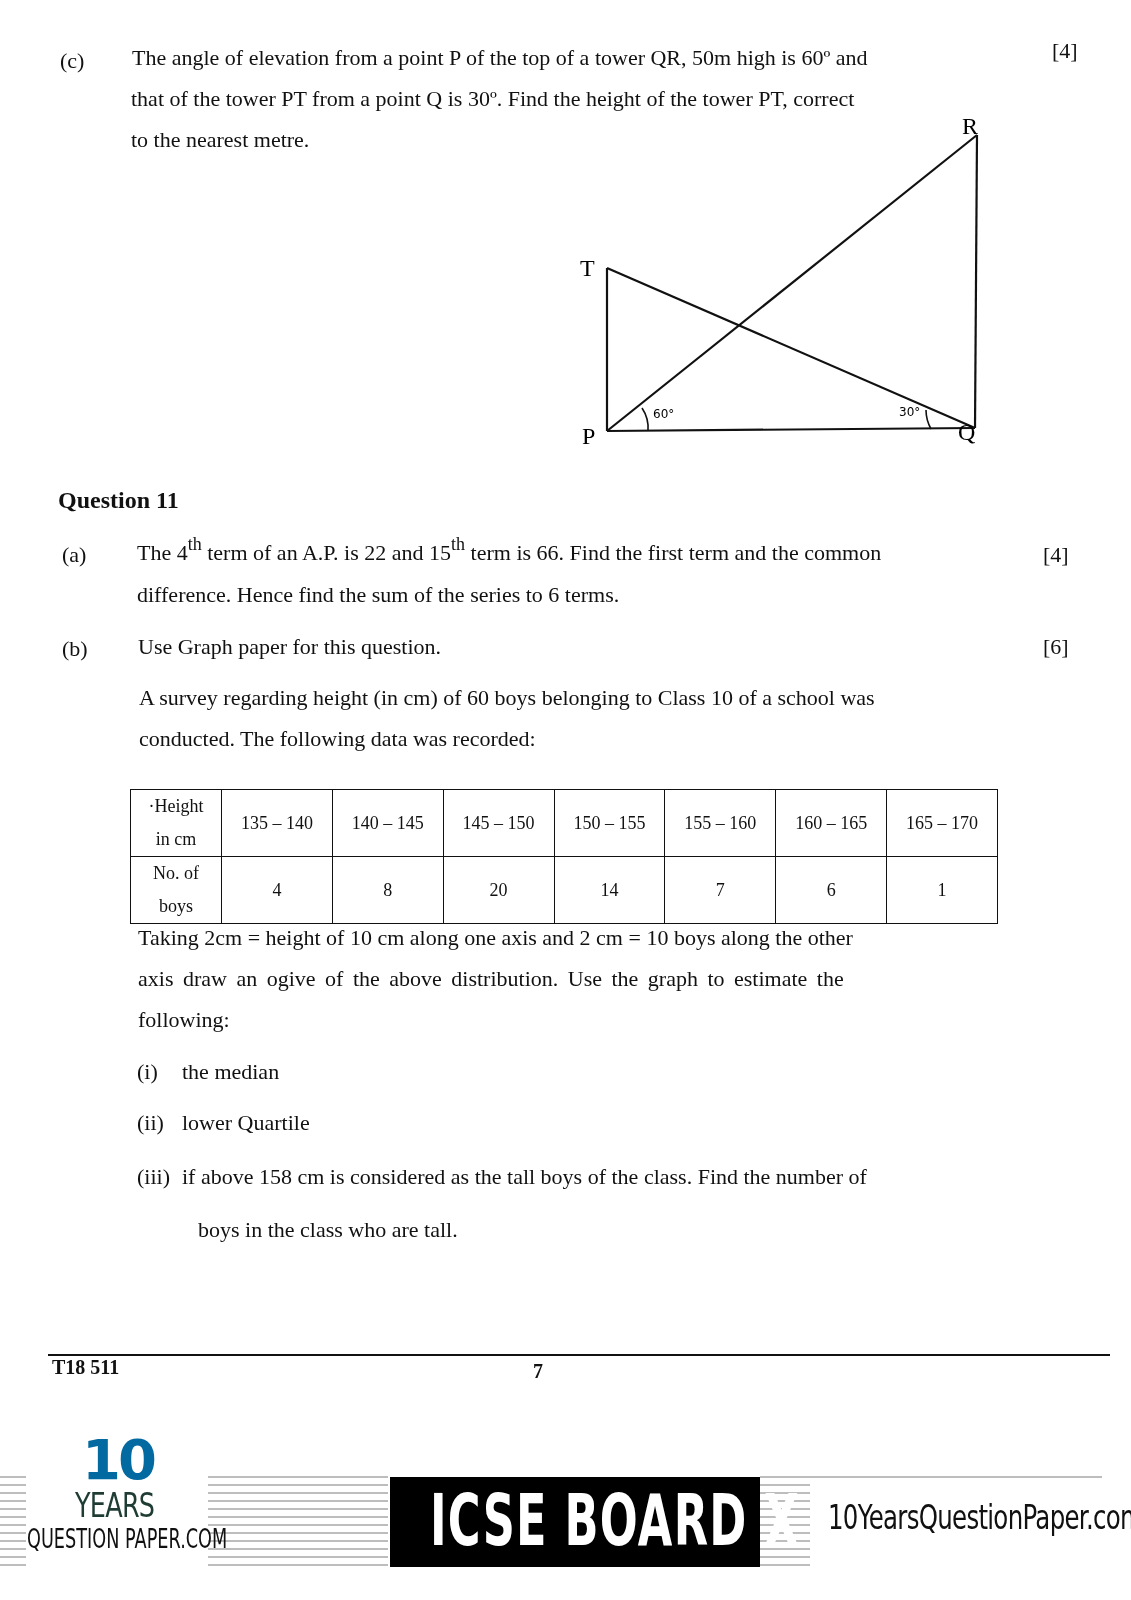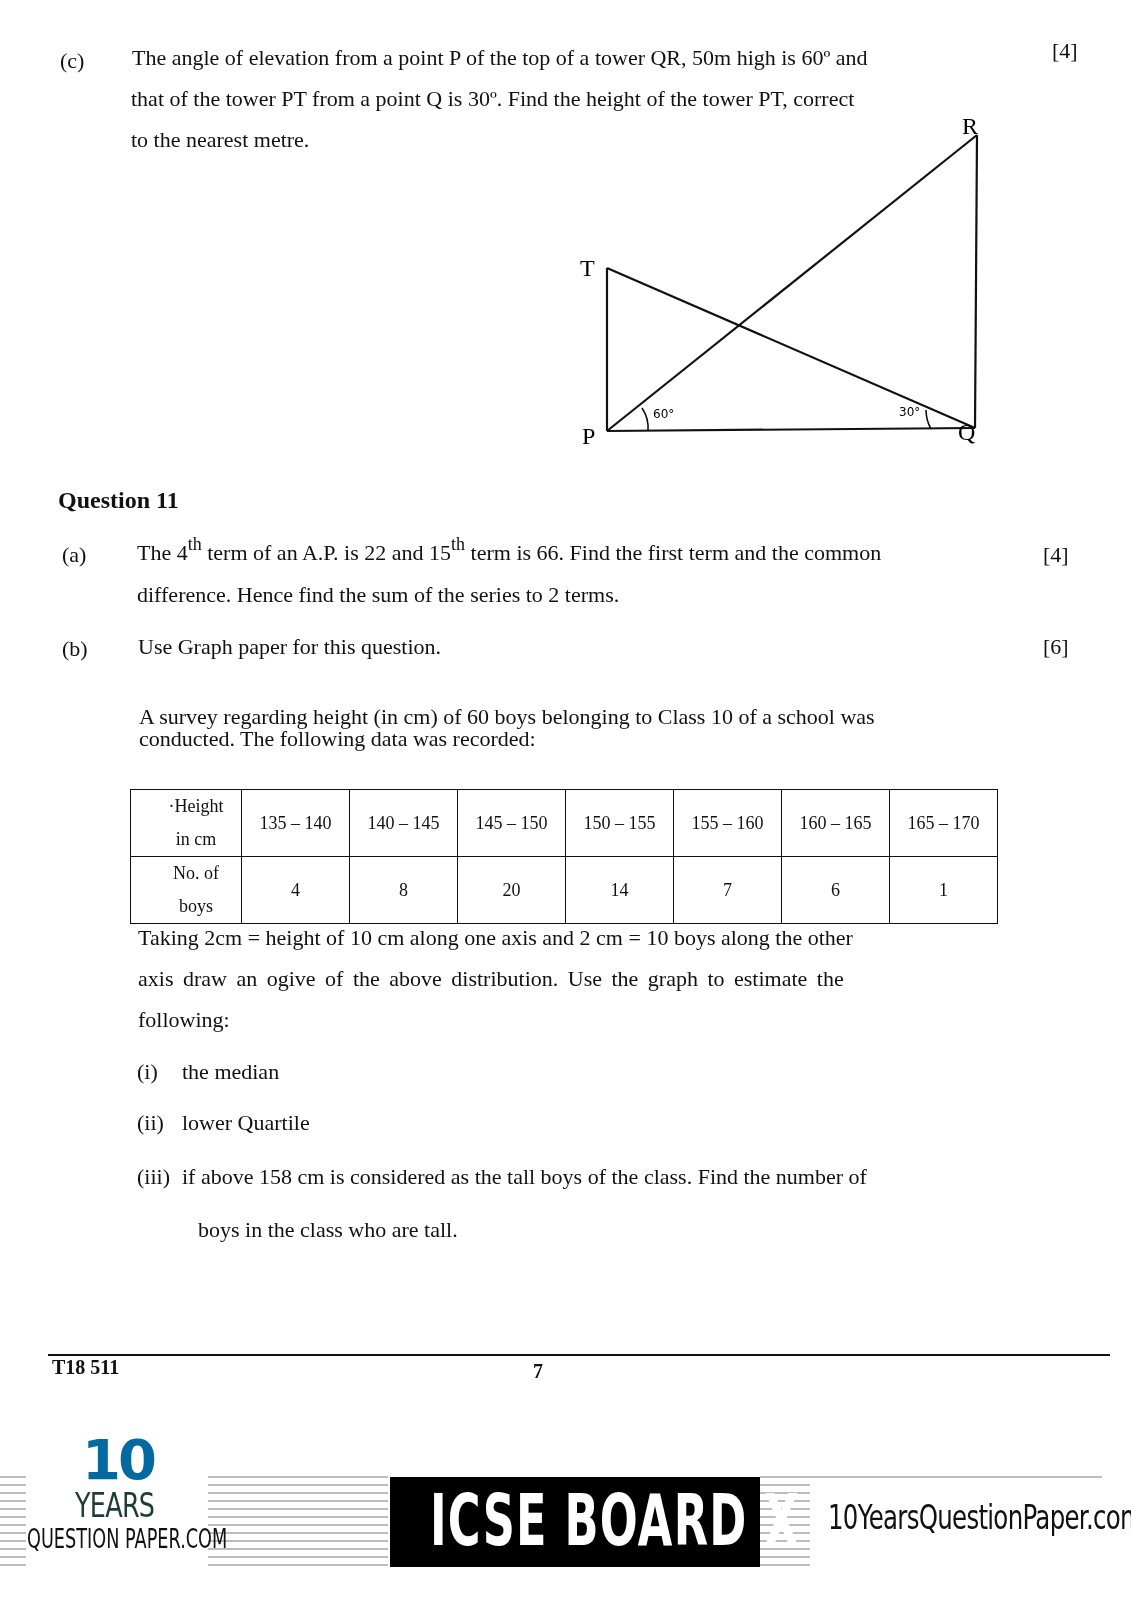--- a/index.html
+++ b/index.html
@@ -16,21 +16,21 @@
 
   
   table.data {
     position: absolute; left: 130px; top: 789px; width: 868px;
     border-collapse: collapse; font-size: 18px;
   }
   table.data td {
     border: 1.5px solid #111; text-align: center; padding: 0;
     height: 66px; line-height: 33px;
   }
-  table.data td.rowhead { width: 90px; padding-left: 20px; }
+  table.data td.rowhead { width: 90px; }
 
   
   .footer-line { position: absolute; left: 48px; top: 1380px; width: 1062px; height: 2px; background: #111; }
   .footer-code { font-weight: bold; font-size: 20px; }
   .footer-page { font-weight: bold; font-size: 20px; }
 
   .stripes {
     position: absolute;
     background: repeating-linear-gradient(to bottom, #bdbdbd 0px, #bdbdbd 2px, transparent 2px, transparent 8px);
   }
@@ -78,26 +78,26 @@
   <text x="339" y="316" font-size="12" font-family="DejaVu Sans, sans-serif">30°</text>
 </svg>
 
 <div class="abs qhead" style="left:58px; top:487px;">Question 11</div>
 
 <div class="abs label" style="left:62px; top:542px;">(a)</div>
 <div class="abs marks" style="left:1043px; top:542px;">[4]</div>
 <div class="abs txt" style="left:137px; top:533px; white-space:nowrap;">
   <span>The 4</span><sup>th</sup><span> term of an A.P. is 22 and 15</span><sup>th</sup><span> term is 66. Find the first term and the common</span>
 </div>
-<div class="abs txt" style="left:137px; top:575px; white-space:nowrap;">difference. Hence find the sum of the series to 2 terms.</div>
+<div class="abs txt" style="left:137px; top:575px; white-space:nowrap;">difference. Hence find the sum of the series to 6 terms.</div>
 
 <div class="abs label" style="left:62px; top:636px;">(b)</div>
 <div class="abs marks" style="left:1043px; top:634px;">[6]</div>
 <div class="abs txt" style="left:138px; top:627px; white-space:nowrap;">Use Graph paper for this question.</div>
-<div class="abs txt" style="left:139px; top:678px; white-space:nowrap;margin-top:19px;">A survey regarding height (in cm) of 60 boys belonging to Class 10 of a school was</div>
+<div class="abs txt" style="left:139px; top:678px; white-space:nowrap;">A survey regarding height (in cm) of 60 boys belonging to Class 10 of a school was</div>
 <div class="abs txt" style="left:139px; top:719px; white-space:nowrap;">conducted. The following data was recorded:</div>
 
 <table class="data">
   <tbody>
       <tr>
     <td class="rowhead">
       <div>·Height</div>
       <div>in cm</div>
     </td>
     <td>135 – 140</td>

